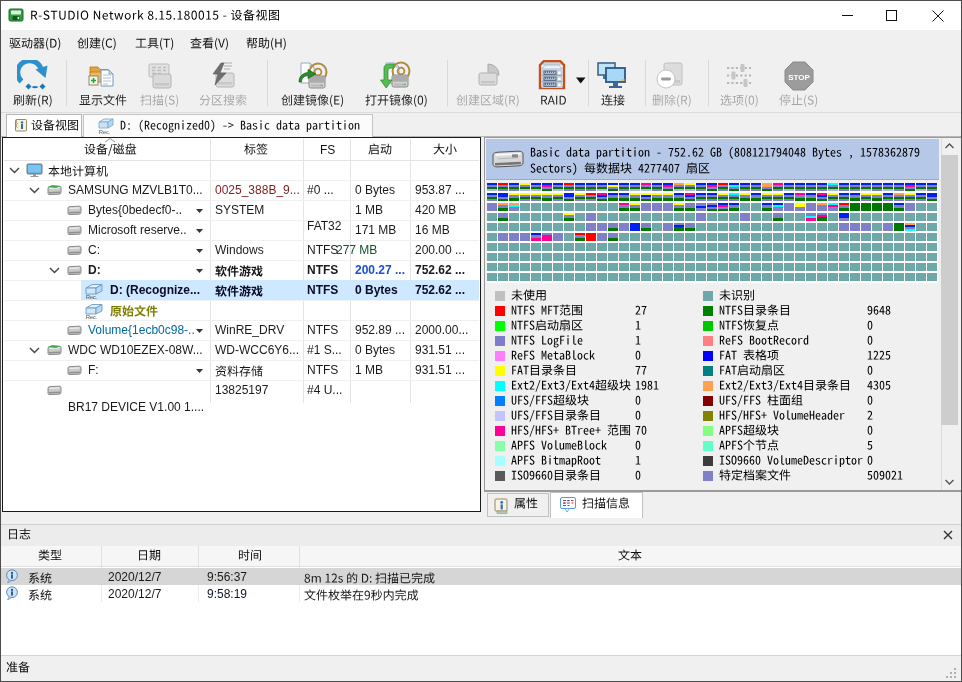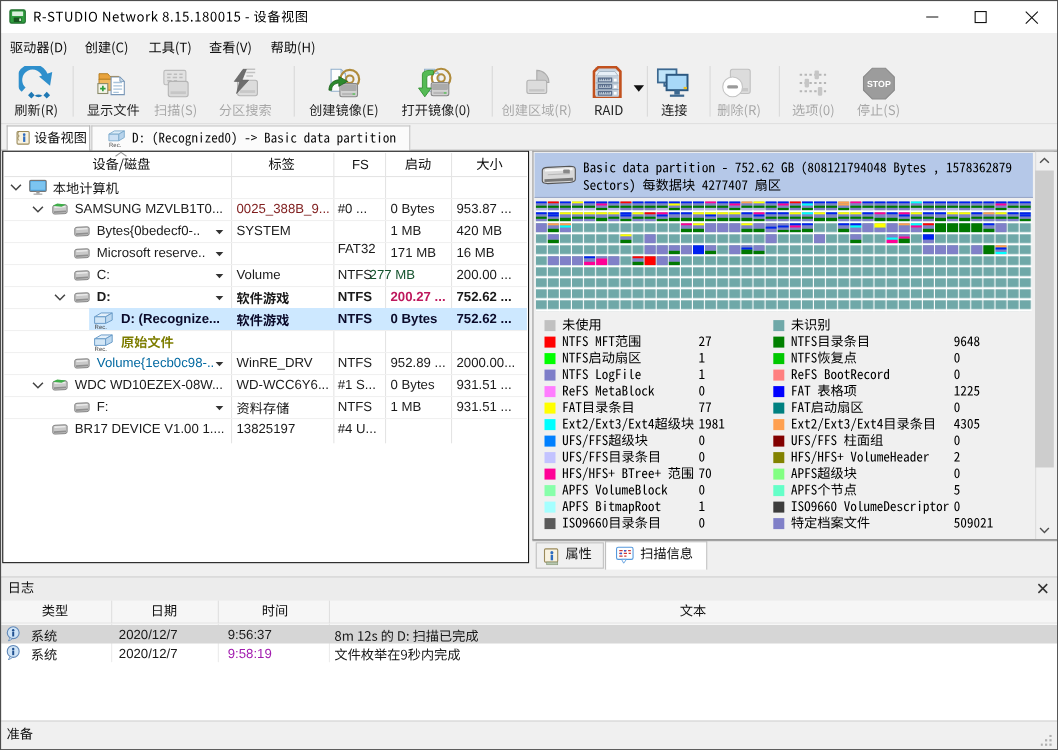--- a/index.html
+++ b/index.html
@@ -391,21 +391,21 @@
       <path d="M3 8.8 L14 8.2" stroke="#909090" stroke-width="1.6"></path>
       <path d="M3.5 4.4 L13.5 3.8" stroke="#eee" stroke-width="1.2"></path>
     </svg>
   </div>
 <div style="position:absolute;left:88.0px;top:243.0px;font:normal 12px 'Liberation Sans', sans-serif;color:#1a1a1a;white-space:pre;line-height:15.6px;">C:</div>
 <div style="position:absolute;left:195px;top:248px;">
     <svg style="display:block" width="9" height="6" viewBox="0 0 9 6">
       <path d="M1 1 L8 1 L4.5 5 Z" fill="#333"></path>
     </svg>
   </div>
-<div style="position:absolute;left:215.0px;top:243.0px;font:normal 12px 'Liberation Sans', sans-serif;color:#1a1a1a;white-space:pre;line-height:15.6px;">Volume</div>
+<div style="position:absolute;left:215.0px;top:243.0px;font:normal 12px 'Liberation Sans', sans-serif;color:#1a1a1a;white-space:pre;line-height:15.6px;">Windows</div>
 <div style="position:absolute;left:307.0px;top:243.0px;font:normal 12px 'Liberation Sans', sans-serif;color:#1a1a1a;white-space:pre;line-height:15.6px;">NTFS</div>
 <div style="position:absolute;left:336px;top:243.0px;font:normal 12px 'Liberation Sans', sans-serif;color:#14532d;white-space:pre;line-height:15.6px;">277 MB</div>
 <div style="position:absolute;left:415.0px;top:243.0px;font:normal 12px 'Liberation Sans', sans-serif;color:#1a1a1a;white-space:pre;line-height:15.6px;">200.00 ...</div>
 <div style="position:absolute;left:49px;top:267px;">
     <svg style="display:block" width="11" height="7" viewBox="0 0 11 7">
       <path d="M1 1 L5.5 5.5 L10 1" fill="none" stroke="#444" stroke-width="1.4"></path>
     </svg>
   </div>
 <div style="position:absolute;left:66px;top:264px;">
     <svg style="display:block" width="17" height="13" viewBox="0 0 17 13">
@@ -419,21 +419,21 @@
     <svg style="display:block" width="9" height="6" viewBox="0 0 9 6">
       <path d="M1 1 L8 1 L4.5 5 Z" fill="#333"></path>
     </svg>
   </div>
 <div style="position:absolute;left:215.0px;top:264.5px">
     <svg width="48" height="16" viewBox="0 0 48 16" style="display:block;overflow:visible;">
       <path transform="translate(0 10.56) scale(0.012000 -0.012000)" d="M569 850C551 697 513 550 446 459C472 444 522 409 542 391C580 446 611 518 636 600H842C831 537 818 474 807 430L903 407C926 480 951 592 970 692L890 711L872 707H662C671 748 678 791 684 834ZM645 509V462C645 335 628 136 434 -10C462 -28 504 -66 523 -91C618 -17 675 70 709 156C751 49 812 -36 902 -89C918 -58 955 -12 981 12C858 71 789 205 755 360C758 396 759 429 759 459V509ZM83 310C92 319 131 325 166 325H261V218C172 206 89 195 26 188L51 67L261 101V-87H368V119L483 139L477 248L368 233V325H467L468 433H368V572H261V433H193C219 492 245 558 269 628H477V741H305L327 825L211 848C204 812 196 776 187 741H40V628H154C133 563 114 511 104 490C84 446 68 419 46 412C59 384 77 332 83 310Z M1316 365V248H1587V-89H1708V248H1966V365H1708V538H1918V656H1708V837H1587V656H1505C1515 694 1525 732 1533 771L1417 794C1395 672 1353 544 1299 465C1328 453 1379 425 1403 408C1425 444 1446 489 1465 538H1587V365ZM1242 846C1192 703 1107 560 1018 470C1039 440 1072 375 1083 345C1103 367 1123 391 1143 417V-88H1257V595C1295 665 1329 738 1356 810Z M2028 486C2078 458 2151 416 2185 390L2256 486C2218 511 2145 549 2096 573ZM2038 -19 2147 -78C2186 21 2225 139 2257 248L2160 308C2124 189 2074 61 2038 -19ZM2342 816C2364 783 2389 739 2404 705L2258 704V592H2331C2327 362 2317 129 2196 -10C2225 -27 2259 -61 2276 -88C2375 28 2414 193 2430 373H2493C2486 144 2476 60 2461 39C2452 27 2444 24 2432 24C2418 24 2392 24 2363 28C2380 -2 2390 -48 2392 -80C2431 -81 2467 -80 2490 -76C2517 -72 2536 -62 2555 -35C2583 2 2592 121 2603 435C2604 448 2605 481 2605 481H2437L2441 592H2592C2583 574 2573 558 2562 543C2588 531 2633 506 2657 489V439H2793C2777 421 2760 404 2744 391V304H2615V197H2744V34C2744 22 2740 19 2726 19C2713 19 2668 19 2627 21C2640 -11 2655 -57 2658 -89C2725 -89 2774 -87 2810 -70C2846 -52 2855 -22 2855 32V197H2972V304H2855V361C2899 402 2942 452 2975 498L2904 549L2883 543H2696C2707 566 2718 591 2728 618H2969V731H2762C2770 763 2777 796 2782 829L2668 848C2657 774 2639 699 2613 636V705H2453L2527 737C2511 770 2480 820 2452 858ZM2062 754C2113 724 2185 679 2218 651L2258 704L2290 747C2253 773 2181 814 2131 839Z M3700 783C3743 739 3801 676 3827 637L3918 709C3890 746 3829 805 3786 846ZM3039 525C3090 459 3147 383 3200 308C3151 210 3090 129 3020 76C3049 54 3088 8 3107 -22C3173 35 3231 107 3278 193C3312 141 3342 93 3362 52L3454 137C3427 187 3385 249 3336 315C3384 433 3417 569 3436 721L3359 747L3339 742H3043V637H3306C3293 565 3275 494 3251 428L3121 595ZM3829 491C3798 414 3754 338 3699 269C3685 331 3674 405 3666 488L3957 524L3943 631L3657 598C3652 674 3650 757 3649 843H3524C3526 751 3530 664 3535 584L3427 571L3441 461L3544 474C3556 351 3573 247 3598 162C3540 109 3475 65 3406 35C3440 11 3477 -26 3500 -55C3550 -28 3599 6 3645 46C3690 -33 3749 -79 3831 -88C3886 -93 3941 -48 3968 142C3944 153 3890 187 3867 213C3860 108 3848 58 3826 61C3793 66 3765 95 3742 142C3819 229 3883 331 3925 433Z" fill="#1a1a1a"></path>
     </svg>
   </div>
 <div style="position:absolute;left:307.0px;top:263.0px;font:bold 12px 'Liberation Sans', sans-serif;color:#1a1a1a;white-space:pre;line-height:15.6px;">NTFS</div>
-<div style="position:absolute;left:355.0px;top:263.0px;font:bold 12px 'Liberation Sans', sans-serif;color:#be185d;white-space:pre;line-height:15.6px;">200.27 ...</div>
+<div style="position:absolute;left:355.0px;top:263.0px;font:bold 12px 'Liberation Sans', sans-serif;color:#1d4ed8;white-space:pre;line-height:15.6px;">200.27 ...</div>
 <div style="position:absolute;left:415.0px;top:263.0px;font:bold 12px 'Liberation Sans', sans-serif;color:#1a1a1a;white-space:pre;line-height:15.6px;">752.62 ...</div>
 <div style="position:absolute;left:81px;top:280px;width:398px;height:20px;background:#cde8ff"></div>
 <div style="position:absolute;left:84px;top:282px;">
     <svg style="display:block" width="22" height="17" viewBox="0 0 22 17">
       <path d="M2 6 L8 2.5 H18 L12 6 Z" fill="#e4f0fa" stroke="#6a9cc8" stroke-width="0.9"></path>
       <path d="M2 6 H12 V12 H2 Z" fill="#d2e6f6" stroke="#6a9cc8" stroke-width="0.9"></path>
       <path d="M12 6 L18 2.5 V9 L12 12 Z" fill="#bcd8f0" stroke="#6a9cc8" stroke-width="0.9"></path>
       <text x="2" y="17" font-family="Liberation Sans" font-size="5.5" fill="#444">Rec.</text>
     </svg>
   </div>
@@ -515,21 +515,21 @@
 <div style="position:absolute;left:307.0px;top:363.0px;font:normal 12px 'Liberation Sans', sans-serif;color:#1a1a1a;white-space:pre;line-height:15.6px;">NTFS</div>
 <div style="position:absolute;left:355.0px;top:363.0px;font:normal 12px 'Liberation Sans', sans-serif;color:#1a1a1a;white-space:pre;line-height:15.6px;">1 MB</div>
 <div style="position:absolute;left:415.0px;top:363.0px;font:normal 12px 'Liberation Sans', sans-serif;color:#1a1a1a;white-space:pre;line-height:15.6px;">931.51 ...</div>
 <div style="position:absolute;left:46px;top:384px;">
     <svg style="display:block" width="17" height="13" viewBox="0 0 17 13">
       <path d="M2 4 Q2 2.8 4 2.6 L13 2.2 Q15 2.2 15 3.4 L15 8.6 Q15 10 13 10.2 L4 10.6 Q2 10.6 2 9.4 Z" fill="#c9c9c9" stroke="#808080" stroke-width="0.9"></path>
       <path d="M3 8.8 L14 8.2" stroke="#909090" stroke-width="1.6"></path>
       <path d="M3.5 4.4 L13.5 3.8" stroke="#eee" stroke-width="1.2"></path>
     </svg>
   </div>
-<div style="position:absolute;left:68.0px;top:383.0px;font:normal 12px 'Liberation Sans', sans-serif;color:#1a1a1a;white-space:pre;line-height:15.6px;">BR17 DEVICE V1.00 1....</div>
+<div style="position:absolute;left:68.0px;top:400px;font:normal 12px 'Liberation Sans', sans-serif;color:#1a1a1a;white-space:pre;line-height:15.6px;">BR17 DEVICE V1.00 1....</div>
 <div style="position:absolute;left:215.0px;top:383.0px;font:normal 12px 'Liberation Sans', sans-serif;color:#1a1a1a;white-space:pre;line-height:15.6px;">13825197</div>
 <div style="position:absolute;left:307.0px;top:383.0px;font:normal 12px 'Liberation Sans', sans-serif;color:#1a1a1a;white-space:pre;line-height:15.6px;">#4 U...</div>
 <div style="position:absolute;left:484px;top:137px;width:477px;height:354px;background:#f0f0f0;border:1px solid #9a9a9a;border-right:none"></div>
 <div style="position:absolute;left:486px;top:139px;width:453px;height:41px;background:#b5c8e8;border-bottom:1px solid #9aa8c8"></div>
 <div style="position:absolute;left:490px;top:146px;">
     <svg style="display:block" width="36" height="26" viewBox="0 0 36 26">
       <path d="M3 9 Q3 6.5 8 6.2 L28 5.2 Q33 5.2 33 7.8 L33 17 Q33 19.6 28 19.9 L8 20.9 Q3 20.9 3 18.4 Z" fill="#d8d8d8" stroke="#555" stroke-width="1"></path>
       <path d="M5 18.2 L31 17" stroke="#777" stroke-width="2.6"></path>
       <path d="M5.5 9 L30.5 7.8" stroke="#f8f8f8" stroke-width="2"></path>
       <path d="M8 12.8 L28 11.8" stroke="#b8b8b8" stroke-width="1"></path>
@@ -1375,21 +1375,21 @@
     <svg width="131" height="16" viewBox="0 0 131 16" style="display:block;overflow:visible;">
       <path transform="translate(0 10.56) scale(0.012000 -0.012000)" d="M280 -13C417 -13 509 70 509 176C509 277 450 332 386 369V374C429 408 483 474 483 551C483 664 407 744 282 744C168 744 81 669 81 558C81 481 127 426 180 389V385C113 349 46 280 46 182C46 69 144 -13 280 -13ZM330 398C243 432 164 471 164 558C164 629 213 676 281 676C359 676 405 619 405 546C405 492 379 442 330 398ZM281 55C193 55 127 112 127 190C127 260 169 318 228 356C332 314 422 278 422 179C422 106 366 55 281 55Z M647 0H739V394C788 450 834 477 875 477C944 477 976 434 976 332V0H1067V394C1118 450 1162 477 1204 477C1273 477 1305 434 1305 332V0H1396V344C1396 482 1343 557 1232 557C1165 557 1109 514 1052 453C1030 517 986 557 902 557C837 557 781 516 733 464H731L722 543H647Z M1793 0H2195V76H2048V733H1978C1938 710 1891 693 1826 681V623H1957V76H1793Z M2304 0H2765V79H2562C2525 79 2480 75 2442 72C2614 235 2730 384 2730 531C2730 661 2647 746 2516 746C2423 746 2359 704 2300 639L2353 587C2394 636 2445 672 2505 672C2596 672 2640 611 2640 527C2640 401 2534 255 2304 54Z M3049 -13C3177 -13 3246 60 3246 148C3246 251 3160 283 3081 313C3020 336 2964 356 2964 407C2964 450 2996 486 3065 486C3113 486 3151 465 3188 438L3232 495C3191 529 3131 557 3064 557C2945 557 2877 489 2877 403C2877 310 2959 274 3035 246C3095 224 3159 198 3159 143C3159 96 3124 58 3052 58C2987 58 2939 84 2891 123L2847 62C2898 19 2972 -13 3049 -13Z M4059 423C4114 350 4182 250 4212 189L4276 229C4243 288 4174 385 4117 456ZM3747 842C3739 794 3722 728 3706 679H3594V-54H3663V25H3942V679H3775C3792 722 3811 778 3828 828ZM3663 612H3873V401H3663ZM3663 93V335H3873V93ZM4105 844C4073 706 4019 568 3950 479C3968 469 3999 448 4013 436C4047 484 4079 545 4107 613H4363C4351 212 4335 58 4303 24C4291 10 4280 7 4260 7C4237 7 4177 8 4111 13C4125 -6 4134 -38 4136 -59C4192 -62 4251 -64 4285 -61C4321 -57 4343 -49 4366 -19C4406 30 4420 185 4435 644C4436 654 4436 682 4436 682H4134C4150 729 4165 779 4177 828Z M4832 0H5019C5240 0 5360 137 5360 369C5360 603 5240 733 5015 733H4832ZM4924 76V658H5007C5180 658 5265 555 5265 369C5265 184 5180 76 5007 76Z M5558 390C5594 390 5624 418 5624 460C5624 501 5594 530 5558 530C5521 530 5492 501 5492 460C5492 418 5521 390 5558 390ZM5558 -13C5594 -13 5624 15 5624 56C5624 98 5594 126 5558 126C5521 126 5492 98 5492 56C5492 15 5521 -13 5558 -13Z M6119 837V644H5972V574H6119V351L5959 315L5981 242L6119 277V12C6119 -2 6114 -6 6100 -7C6087 -7 6043 -7 5996 -6C6006 -25 6017 -56 6019 -75C6088 -75 6130 -74 6156 -61C6182 -50 6193 -30 6193 13V296L6332 333L6323 402L6193 369V574H6324V644H6193V837ZM6341 746V676H6753V428H6365V353H6753V67H6334V-4H6753V-77H6825V746Z M7669 840V696H7490V840H7418V696H7279V628H7418V497H7490V628H7669V497H7741V628H7873V696H7741V840ZM7392 181H7543V40H7392ZM7392 247V385H7543V247ZM7765 181V40H7611V181ZM7765 247H7611V385H7765ZM7323 452V-78H7392V-27H7765V-73H7837V452ZM7084 839V638H6963V568H7084V348C7033 332 6986 319 6949 309L6968 235L7084 273V14C7084 0 7079 -4 7067 -4C7055 -5 7016 -5 6972 -4C6982 -24 6991 -55 6994 -73C7057 -74 7096 -71 7120 -59C7145 -48 7154 -27 7154 14V296L7264 332L7254 401L7154 370V568H7261V638H7154V839Z M8014 778V703H8668V440H8143V605H8067V102C8067 -22 8118 -52 8280 -52C8318 -52 8616 -52 8656 -52C8821 -52 8854 3 8873 187C8851 191 8817 204 8797 218C8783 57 8766 22 8657 22C8589 22 8329 22 8276 22C8166 22 8143 37 8143 101V366H8668V316H8746V778Z M9148 546V477H9692V546ZM8977 360V290H9246C9234 112 9193 25 8965 -19C8979 -34 8999 -62 9005 -81C9255 -28 9308 81 9323 290H9499V39C9499 -41 9522 -64 9615 -64C9634 -64 9748 -64 9768 -64C9848 -64 9869 -29 9878 108C9858 114 9826 126 9809 138C9806 23 9800 5 9762 5C9736 5 9642 5 9622 5C9581 5 9574 10 9574 39V290H9864V360ZM9342 827C9360 796 9379 758 9392 725H9003V503H9078V653H9759V503H9837V725H9481C9467 762 9441 812 9417 849Z M10465 839C10465 782 10467 725 10470 670H10049V389C10049 259 10040 86 9957 -37C9975 -46 10007 -72 10020 -87C10112 45 10127 247 10127 388V395H10310C10306 223 10301 159 10288 144C10280 135 10271 133 10256 133C10239 133 10196 133 10150 138C10162 119 10170 89 10171 68C10220 65 10266 65 10292 67C10319 70 10336 77 10352 96C10373 123 10378 208 10383 433C10383 443 10384 465 10384 465H10127V597H10475C10487 435 10511 287 10549 172C10483 96 10406 34 10317 -13C10333 -28 10360 -59 10372 -75C10449 -29 10518 26 10579 92C10625 -11 10685 -73 10762 -73C10839 -73 10867 -23 10880 148C10860 155 10832 172 10815 189C10809 56 10797 4 10768 4C10717 4 10672 61 10635 159C10709 255 10768 369 10811 500L10736 519C10704 418 10661 327 10607 247C10581 344 10562 463 10551 597H10872V670H10547C10544 725 10543 781 10543 839ZM10592 790C10656 757 10733 706 10771 670L10818 722C10779 756 10700 805 10637 836Z" fill="#1a1a1a"></path>
     </svg>
   </div>
 <div style="position:absolute;left:28.0px;top:588.5px">
     <svg width="24" height="16" viewBox="0 0 24 16" style="display:block;overflow:visible;">
       <path transform="translate(0 10.56) scale(0.012000 -0.012000)" d="M286 224C233 152 150 78 70 30C90 19 121 -6 136 -20C212 34 301 116 361 197ZM636 190C719 126 822 34 872 -22L936 23C882 80 779 168 695 229ZM664 444C690 420 718 392 745 363L305 334C455 408 608 500 756 612L698 660C648 619 593 580 540 543L295 531C367 582 440 646 507 716C637 729 760 747 855 770L803 833C641 792 350 765 107 753C115 736 124 706 126 688C214 692 308 698 401 706C336 638 262 578 236 561C206 539 182 524 162 521C170 502 181 469 183 454C204 462 235 466 438 478C353 425 280 385 245 369C183 338 138 319 106 315C115 295 126 260 129 245C157 256 196 261 471 282V20C471 9 468 5 451 4C435 3 380 3 320 6C332 -15 345 -47 349 -69C422 -69 472 -68 505 -56C539 -44 547 -23 547 19V288L796 306C825 273 849 242 866 216L926 252C885 313 799 405 722 474Z M1698 352V36C1698 -38 1715 -60 1785 -60C1799 -60 1859 -60 1873 -60C1935 -60 1953 -22 1958 114C1939 119 1909 131 1894 145C1891 24 1887 6 1865 6C1853 6 1806 6 1797 6C1775 6 1772 9 1772 36V352ZM1510 350C1504 152 1481 45 1317 -16C1334 -30 1355 -58 1364 -77C1545 -3 1576 126 1584 350ZM1042 53 1059 -21C1149 8 1267 45 1379 82L1367 147C1246 111 1123 74 1042 53ZM1595 824C1614 783 1639 729 1649 695H1407V627H1587C1542 565 1473 473 1450 451C1431 433 1406 426 1387 421C1395 405 1409 367 1412 348C1440 360 1482 365 1845 399C1861 372 1876 346 1886 326L1949 361C1919 419 1854 513 1800 583L1741 553C1763 524 1786 491 1807 458L1532 435C1577 490 1634 568 1676 627H1948V695H1660L1724 715C1712 747 1687 802 1664 842ZM1060 423C1075 430 1098 435 1218 452C1175 389 1136 340 1118 321C1086 284 1063 259 1041 255C1050 235 1062 198 1066 182C1087 195 1121 206 1369 260C1367 276 1366 305 1368 326L1179 289C1255 377 1330 484 1393 592L1326 632C1307 595 1286 557 1263 522L1140 509C1202 595 1264 704 1310 809L1234 844C1190 723 1116 594 1092 561C1070 527 1051 504 1033 500C1043 479 1055 439 1060 423Z" fill="#1a1a1a"></path>
     </svg>
   </div>
 <div style="position:absolute;left:108.0px;top:587.0px;font:normal 12px 'Liberation Sans', sans-serif;color:#1a1a1a;white-space:pre;line-height:15.6px;">2020/12/7</div>
-<div style="position:absolute;left:207.0px;top:587.0px;font:normal 12px 'Liberation Sans', sans-serif;color:#a21caf;white-space:pre;line-height:15.6px;">9:58:19</div>
+<div style="position:absolute;left:207.0px;top:587.0px;font:normal 12px 'Liberation Sans', sans-serif;color:#0f172a;white-space:pre;line-height:15.6px;">9:58:19</div>
 <div style="position:absolute;left:304.0px;top:588.5px">
     <svg width="115" height="16" viewBox="0 0 115 16" style="display:block;overflow:visible;">
       <path transform="translate(0 10.56) scale(0.012000 -0.012000)" d="M423 823C453 774 485 707 497 666L580 693C566 734 531 799 501 847ZM50 664V590H206C265 438 344 307 447 200C337 108 202 40 36 -7C51 -25 75 -60 83 -78C250 -24 389 48 502 146C615 46 751 -28 915 -73C928 -52 950 -20 967 -4C807 36 671 107 560 201C661 304 738 432 796 590H954V664ZM504 253C410 348 336 462 284 590H711C661 455 592 344 504 253Z M1317 341V268H1604V-80H1679V268H1953V341H1679V562H1909V635H1679V828H1604V635H1470C1483 680 1494 728 1504 775L1432 790C1409 659 1367 530 1309 447C1327 438 1359 420 1373 409C1400 451 1425 504 1446 562H1604V341ZM1268 836C1214 685 1126 535 1032 437C1045 420 1067 381 1075 363C1107 397 1137 437 1167 480V-78H1239V597C1277 667 1311 741 1339 815Z M2801 576C2778 450 2741 334 2679 235C2617 336 2580 451 2557 562L2563 576ZM2568 841C2533 678 2471 528 2378 433C2394 417 2420 383 2430 366C2459 398 2486 434 2511 475C2536 371 2574 265 2633 170C2569 91 2484 26 2370 -21C2385 -36 2407 -65 2417 -82C2527 -35 2612 29 2678 106C2738 29 2816 -37 2916 -84C2927 -62 2953 -30 2969 -14C2866 28 2787 92 2726 168C2806 284 2852 423 2882 576H2951V647H2592C2614 704 2631 764 2646 826ZM2207 840V626H2052V554H2197C2164 409 2096 243 2027 154C2040 136 2058 107 2067 86C2119 157 2169 273 2207 393V-79H2280V369C2323 308 2377 227 2399 186L2445 247C2422 280 2321 411 2280 457V554H2416V626H2280V840Z M3397 819C3433 769 3471 703 3487 660L3554 691C3537 734 3496 798 3460 846ZM3157 787C3196 744 3238 684 3259 643H3056V574H3298C3238 478 3135 394 3029 352C3045 338 3067 311 3079 294C3197 349 3310 453 3376 574H3630C3697 460 3809 356 3923 302C3934 321 3957 349 3974 363C3873 403 3771 485 3708 574H3946V643H3720C3759 689 3804 748 3840 801L3762 828C3733 772 3679 692 3637 643H3275L3329 671C3309 713 3262 775 3220 819ZM3462 504V381H3233V311H3462V187H3092V116H3462V-81H3538V116H3916V187H3538V311H3774V381H3538V504Z M4391 840C4377 789 4359 736 4338 685H4063V613H4305C4241 485 4153 366 4038 286C4050 269 4069 237 4077 217C4119 247 4158 281 4193 318V-76H4268V407C4315 471 4356 541 4390 613H4939V685H4421C4439 730 4455 776 4469 821ZM4598 561V368H4373V298H4598V14H4333V-56H4938V14H4673V298H4900V368H4673V561Z M5235 -13C5372 -13 5501 101 5501 398C5501 631 5395 746 5254 746C5140 746 5044 651 5044 508C5044 357 5124 278 5246 278C5307 278 5370 313 5415 367C5408 140 5326 63 5232 63C5184 63 5140 84 5108 119L5058 62C5099 19 5155 -13 5235 -13ZM5414 444C5365 374 5310 346 5261 346C5174 346 5130 410 5130 508C5130 609 5184 675 5255 675C5348 675 5404 595 5414 444Z M6048 670C6033 561 6007 445 5971 368C5988 362 6020 347 6034 337C6070 418 6100 540 6118 657ZM6330 662C6377 576 6424 462 6442 387L6510 412C6491 487 6444 598 6394 684ZM6394 351C6321 154 6164 41 5915 -11C5931 -28 5948 -57 5956 -77C6219 -14 6385 112 6464 329ZM6188 840V221H6260V840ZM5927 826C5852 793 5720 763 5608 745C5616 729 5626 704 5629 687C5672 693 5719 700 5765 709V558H5598V488H5756C5716 373 5648 243 5585 172C5597 154 5615 124 5623 103C5673 164 5725 263 5765 363V-78H5839V385C5872 336 5910 274 5926 242L5971 301C5952 328 5866 439 5839 468V488H5980V558H5839V725C5888 737 5935 751 5973 766Z M6654 669V-82H6728V595H7017C7012 463 6975 298 6754 179C6772 166 6797 138 6808 122C6943 201 7015 296 7053 392C7145 307 7246 203 7297 135L7359 184C7297 259 7175 376 7076 464C7086 509 7091 553 7093 595H7384V20C7384 2 7379 -4 7359 -5C7339 -5 7271 -6 7200 -3C7211 -24 7223 -58 7226 -79C7316 -79 7378 -79 7413 -67C7447 -54 7458 -30 7458 19V669H7094V840H7018V669Z M7782 546V477H8326V546ZM7611 360V290H7880C7868 112 7827 25 7599 -19C7613 -34 7633 -62 7639 -81C7889 -28 7942 81 7957 290H8133V39C8133 -41 8156 -64 8249 -64C8268 -64 8382 -64 8402 -64C8482 -64 8503 -29 8512 108C8492 114 8460 126 8443 138C8440 23 8434 5 8396 5C8370 5 8276 5 8256 5C8215 5 8208 10 8208 39V290H8498V360ZM7976 827C7994 796 8013 758 8026 725H7637V503H7712V653H8393V503H8471V725H8115C8101 762 8075 812 8051 849Z M9099 839C9099 782 9101 725 9104 670H8683V389C8683 259 8674 86 8591 -37C8609 -46 8641 -72 8654 -87C8746 45 8761 247 8761 388V395H8944C8940 223 8935 159 8922 144C8914 135 8905 133 8890 133C8873 133 8830 133 8784 138C8796 119 8804 89 8805 68C8854 65 8900 65 8926 67C8953 70 8970 77 8986 96C9007 123 9012 208 9017 433C9017 443 9018 465 9018 465H8761V597H9109C9121 435 9145 287 9183 172C9117 96 9040 34 8951 -13C8967 -28 8994 -59 9006 -75C9083 -29 9152 26 9213 92C9259 -11 9319 -73 9396 -73C9473 -73 9501 -23 9514 148C9494 155 9466 172 9449 189C9443 56 9431 4 9402 4C9351 4 9306 61 9269 159C9343 255 9402 369 9445 500L9370 519C9338 418 9295 327 9241 247C9215 344 9196 463 9185 597H9506V670H9181C9178 725 9177 781 9177 839ZM9226 790C9290 757 9367 706 9405 670L9452 722C9413 756 9334 805 9271 836Z" fill="#1a1a1a"></path>
     </svg>
   </div>
 <div style="position:absolute;left:0px;top:524px;width:1px;height:131px;background:#b0b0b0"></div>
 <div style="position:absolute;left:961px;top:524px;width:1px;height:131px;background:#b0b0b0"></div>
 <div style="position:absolute;left:0px;top:655px;width:962px;height:27px;background:#f0f0f0;border-top:1px solid #d4d4d4"></div>
 <div style="position:absolute;left:6.0px;top:661.0px">
     <svg width="24" height="16" viewBox="0 0 24 16" style="display:block;overflow:visible;">

